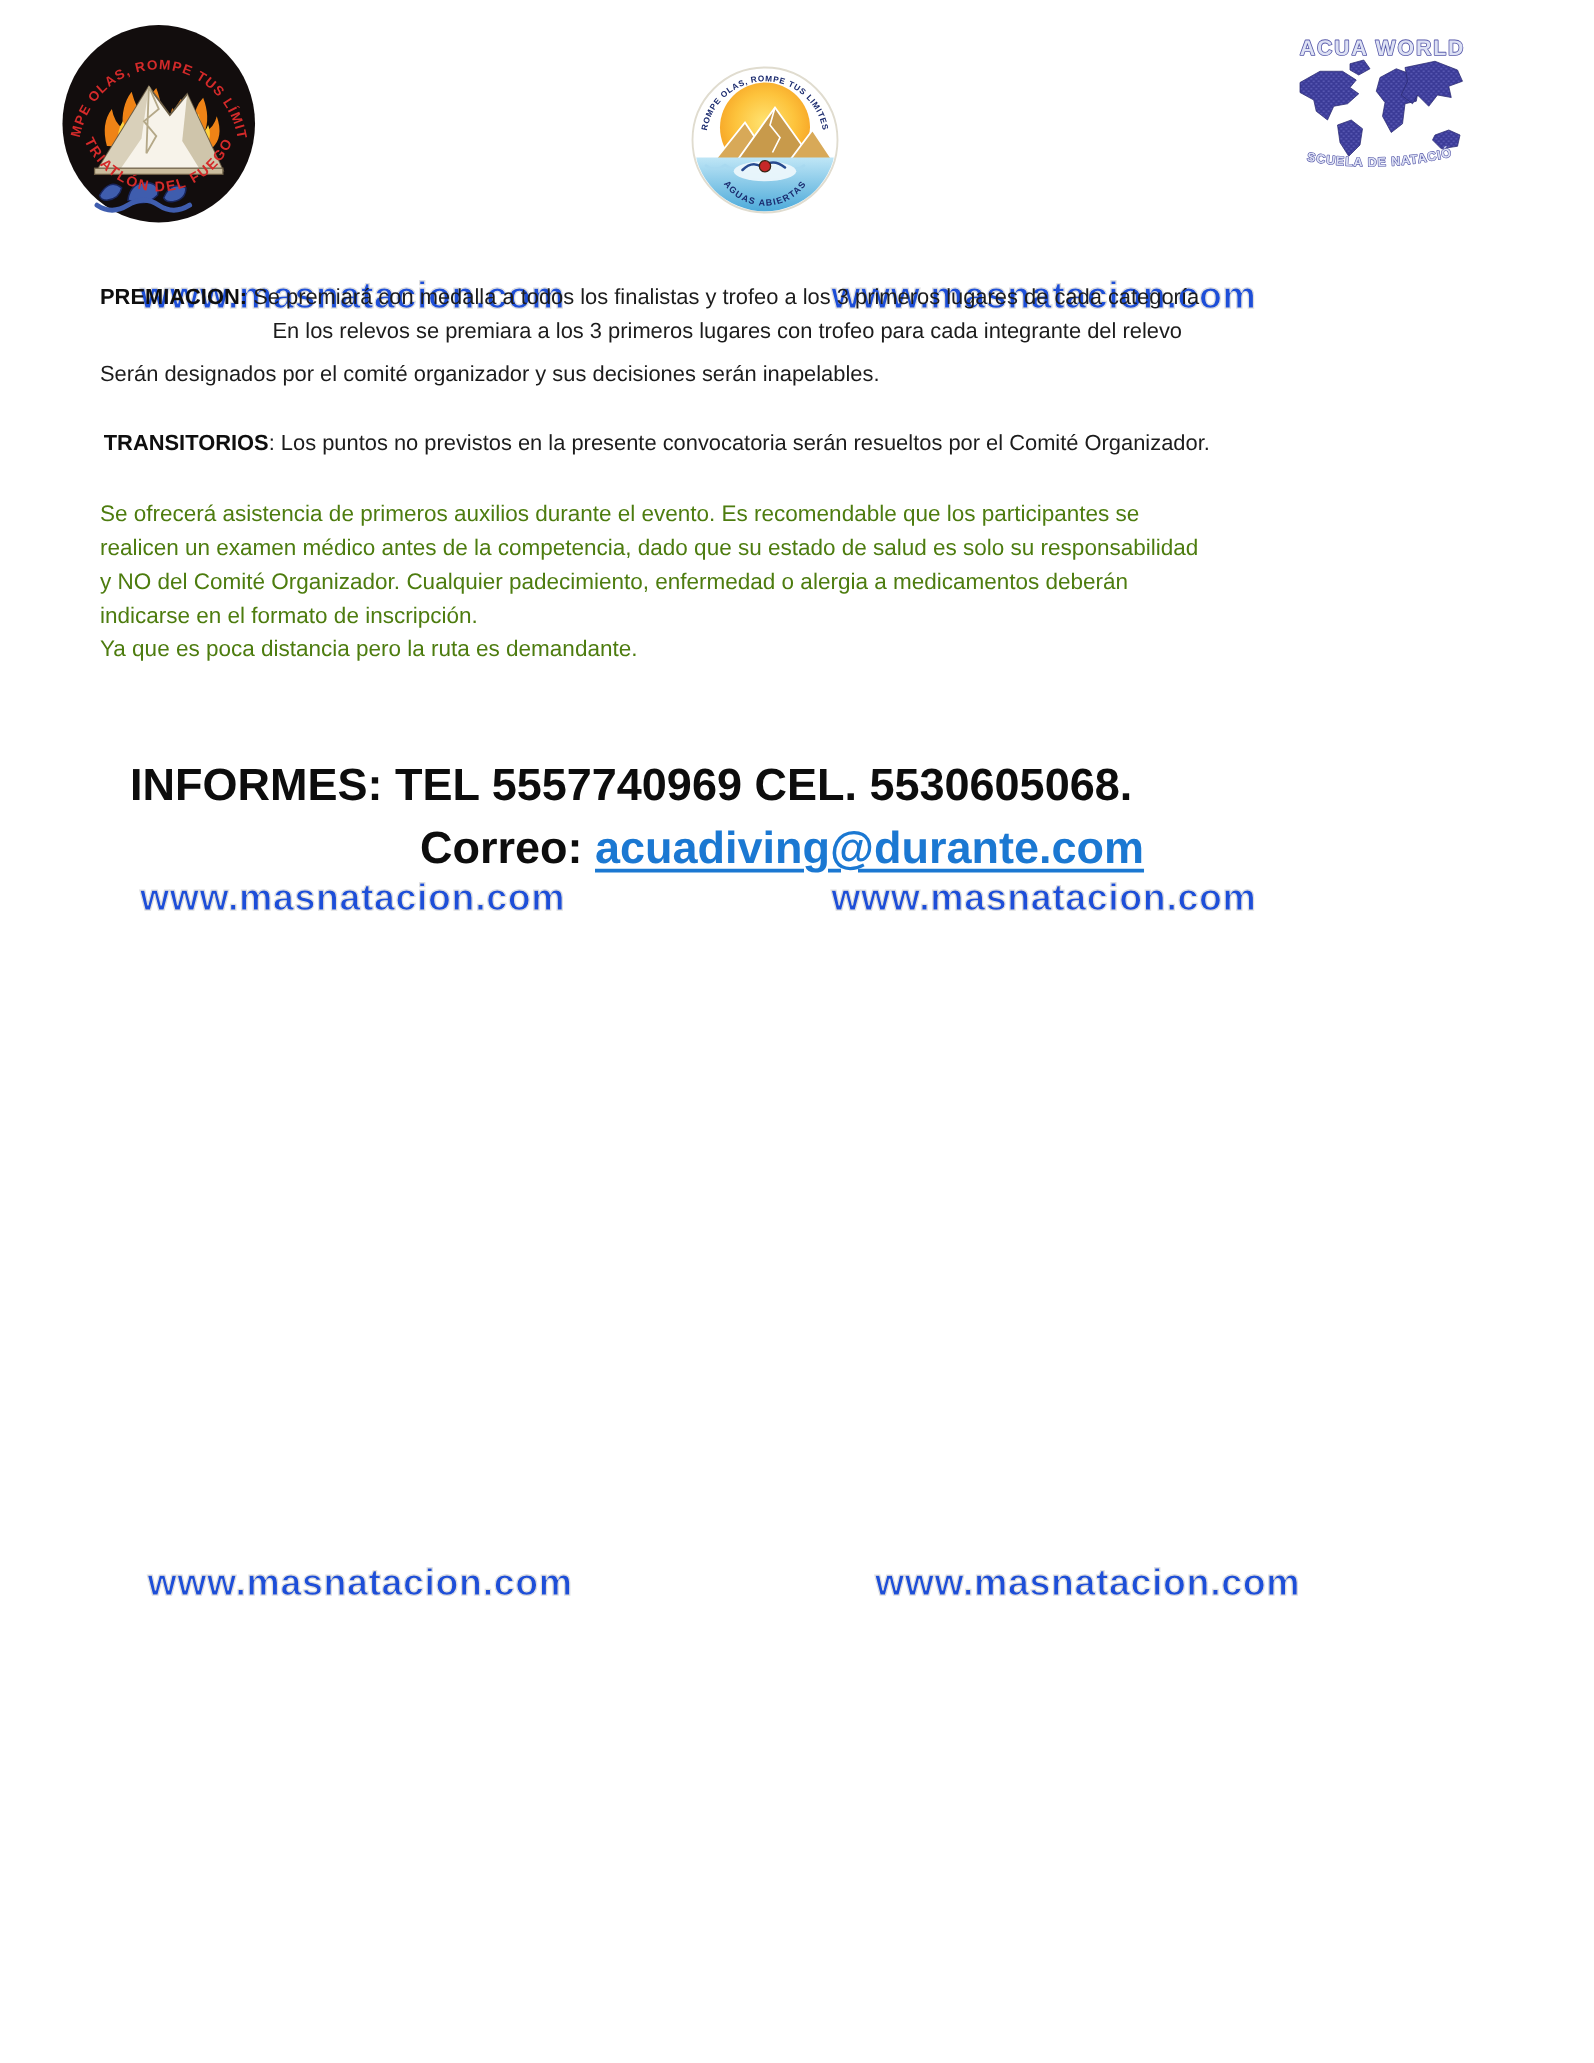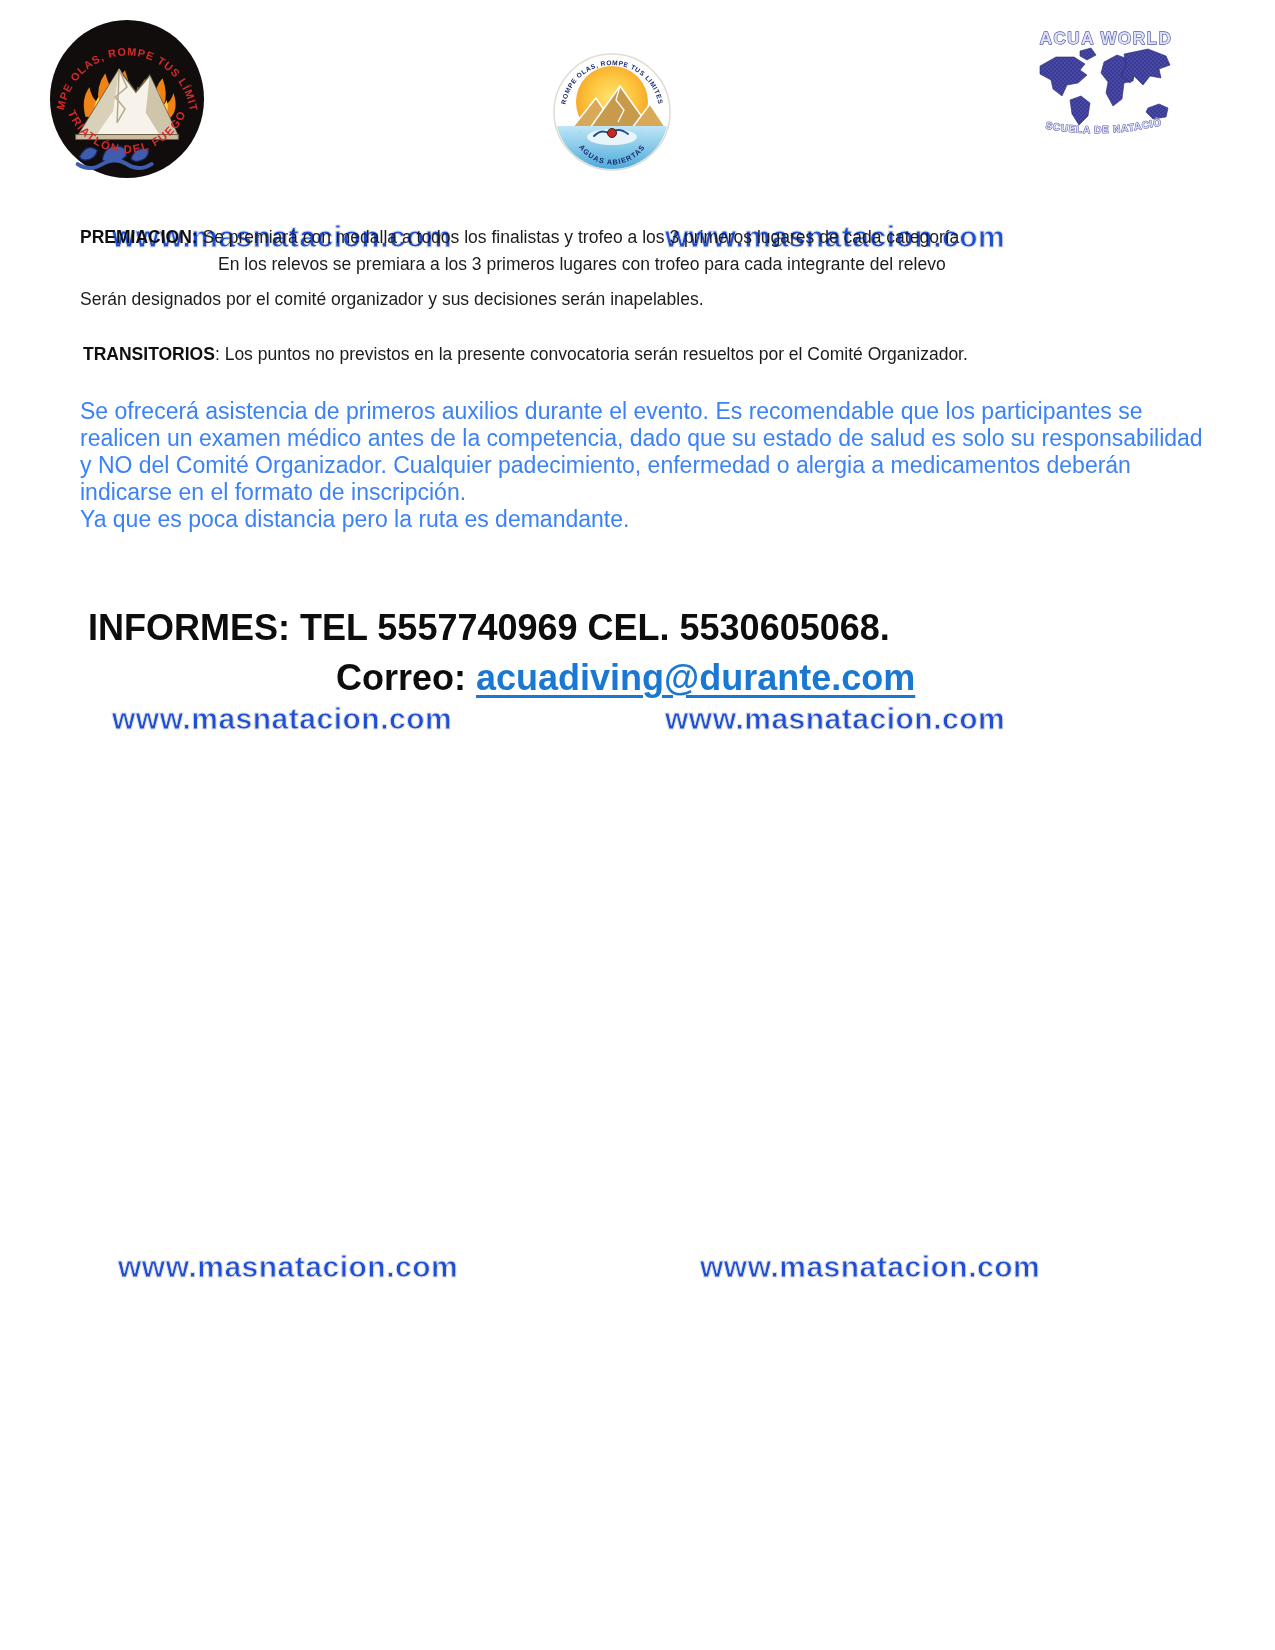--- a/index.html
+++ b/index.html
@@ -23,29 +23,29 @@
   
   .content { position:absolute; left:80px; right:58px; top:224px; z-index:1; }
   .para { font-size:17.5px; line-height:27px; color:#1c1c1c; }
   .para b, .b { font-weight:bold; color:#0f0f0f; }
   .indent2 { display:block; margin-left:138px; }
   .jueces { margin-top:8px; }
   .transitorios { margin-top:28px; padding-left:3px; }
   .servicio { margin-top:30px; }
   .servicio-label { font-size:18px; font-weight:bold; color:#101010; line-height:27px; }
   .servicio-body {
-    font-size:23px; line-height:27px; color:#3b82f6; white-space:pre-line;
+    font-size:18px; line-height:27px; color:#4d7c0f; white-space:pre-line;
   }
   .nota {
     margin-top:16px; font-size:17px; font-weight:bold; color:#0f0f0f;
     line-height:30px; white-space:pre-line;
   }
   .informes { margin-top:74px; }
   .informes-line1 {
-    margin-left:8px; font-size:36px; font-weight:bold; color:#0d0d0d;
+    margin-left:24px; font-size:36px; font-weight:bold; color:#0d0d0d;
     letter-spacing:0px; white-space:nowrap;
   }
   .correo-line {
     margin-top:8px; margin-left:256px; font-size:36px; font-weight:bold;
     color:#0d0d0d; white-space:nowrap;
   }
   .email-link {
     color:#1b78d2; text-decoration:underline; text-decoration-color:#1b78d2;
     text-underline-offset:5px; text-decoration-thickness:3px; cursor:pointer;
   }

